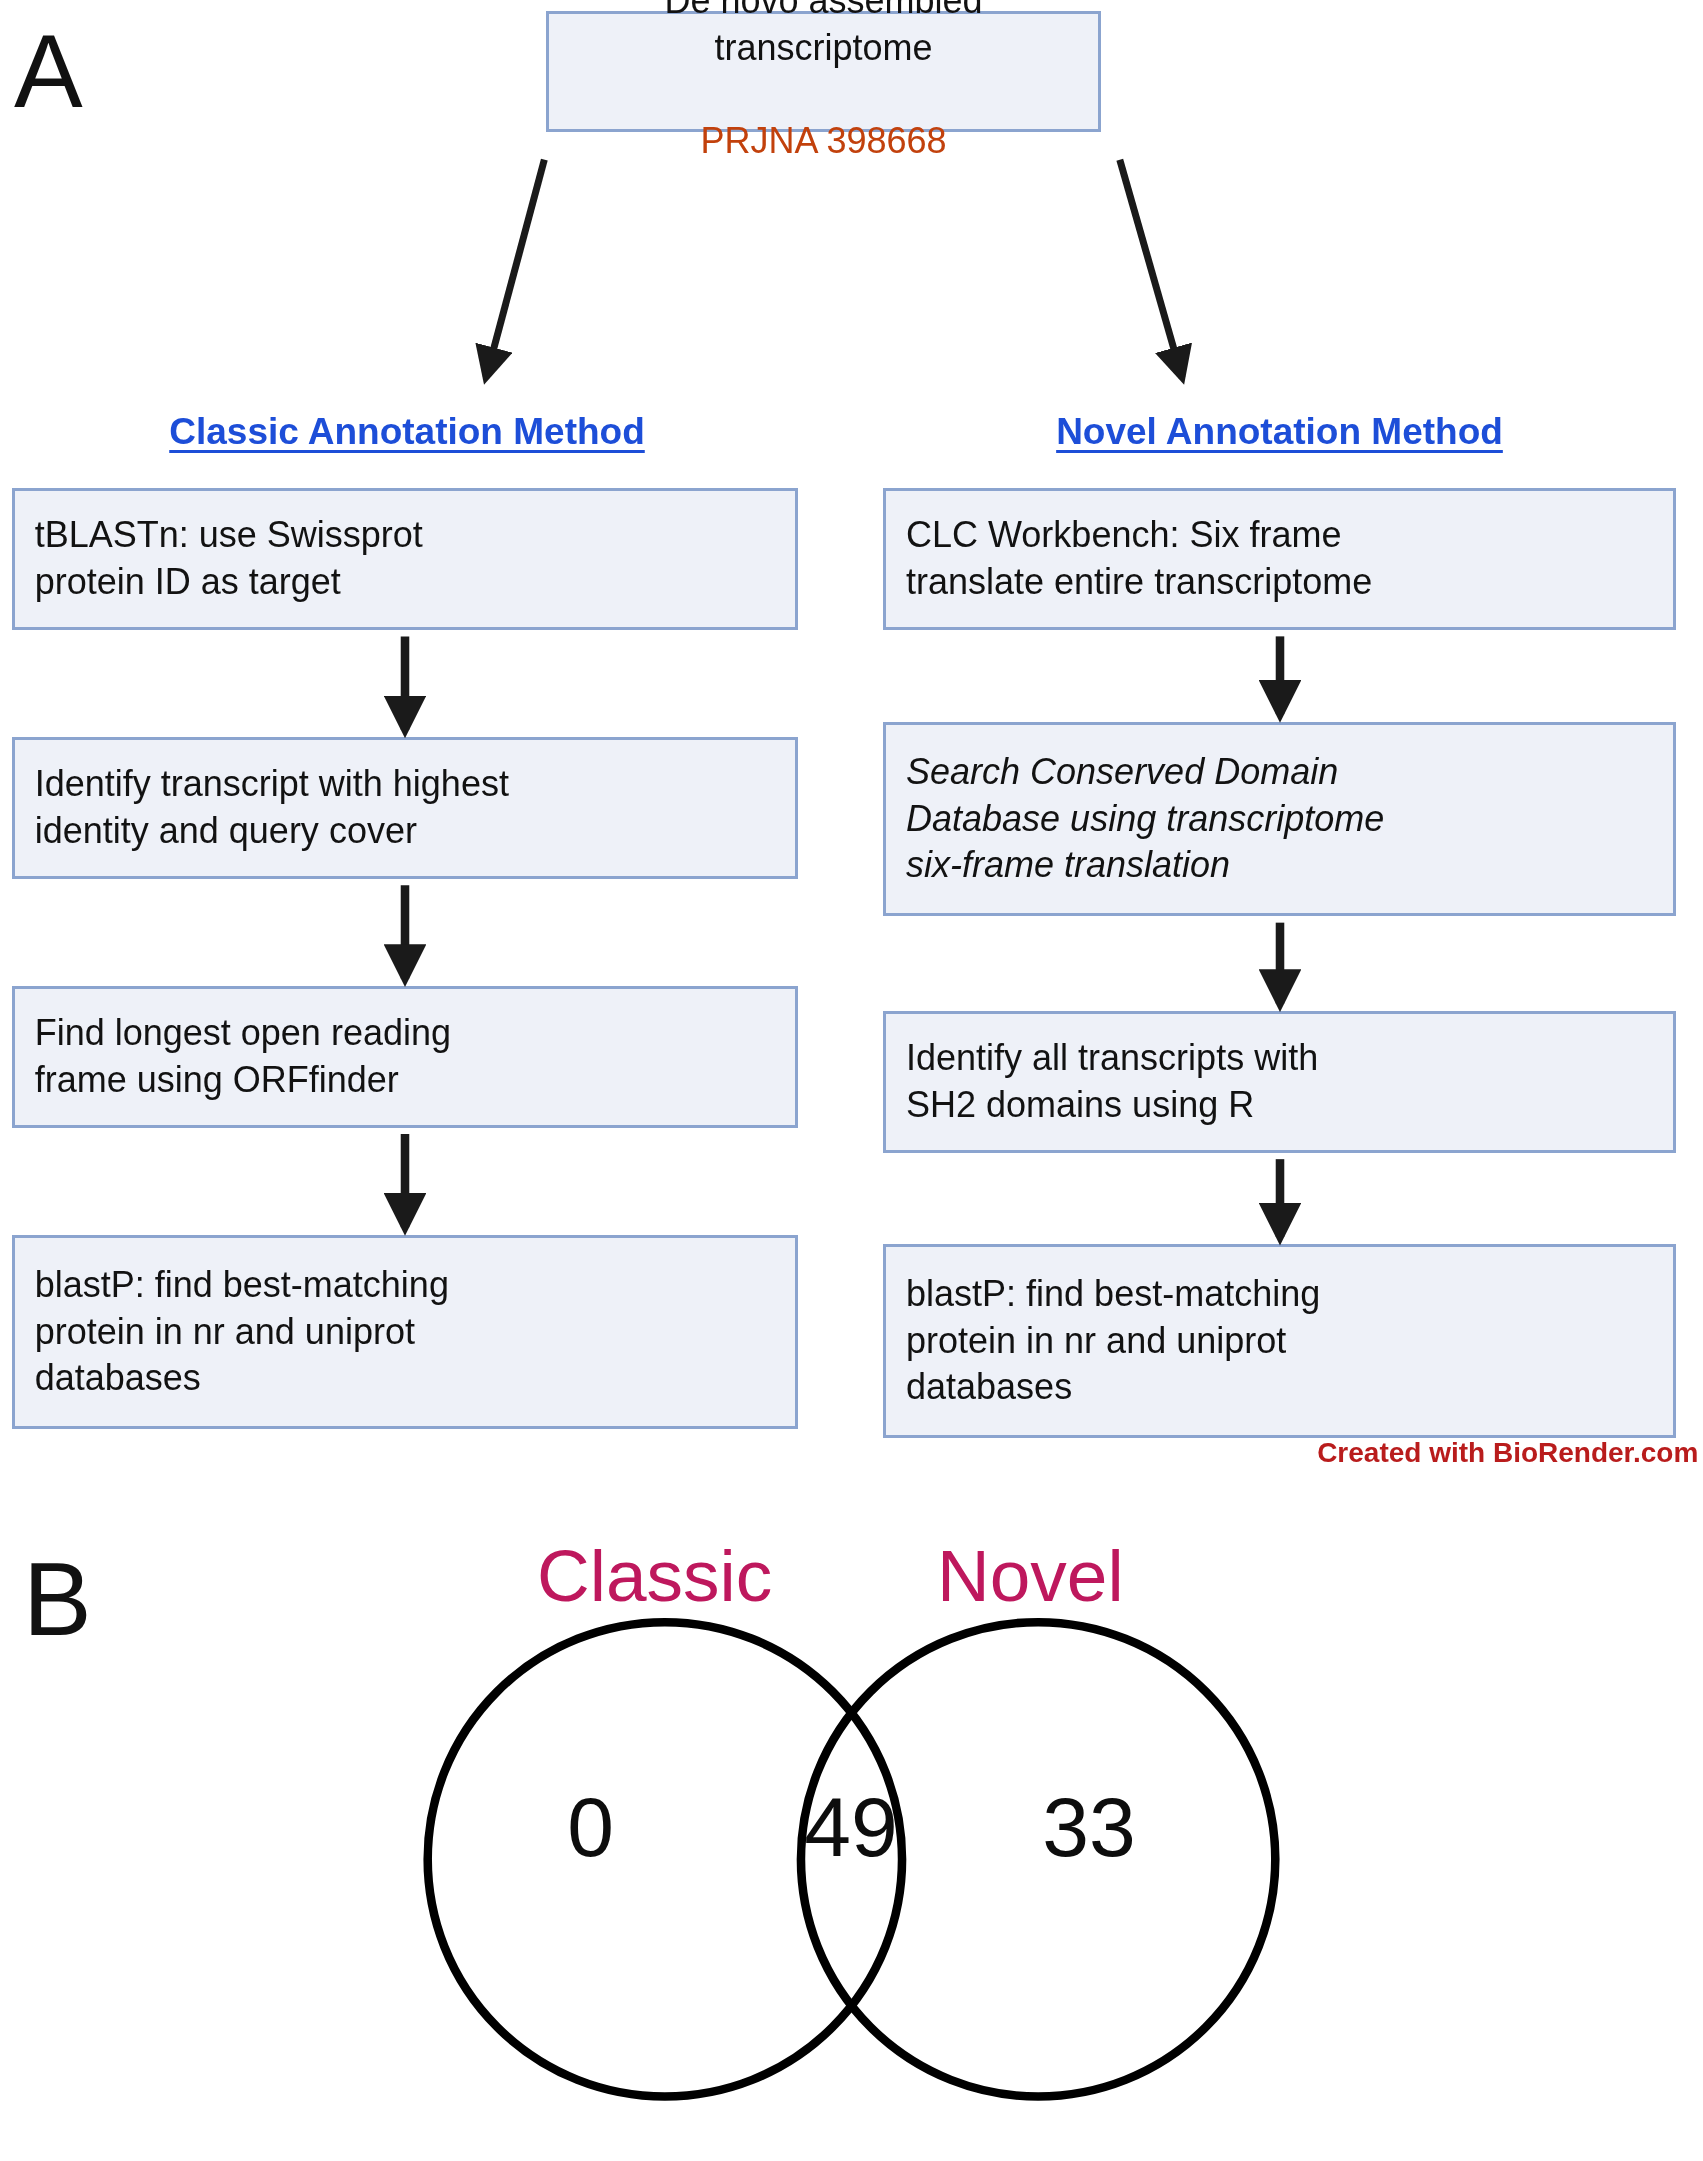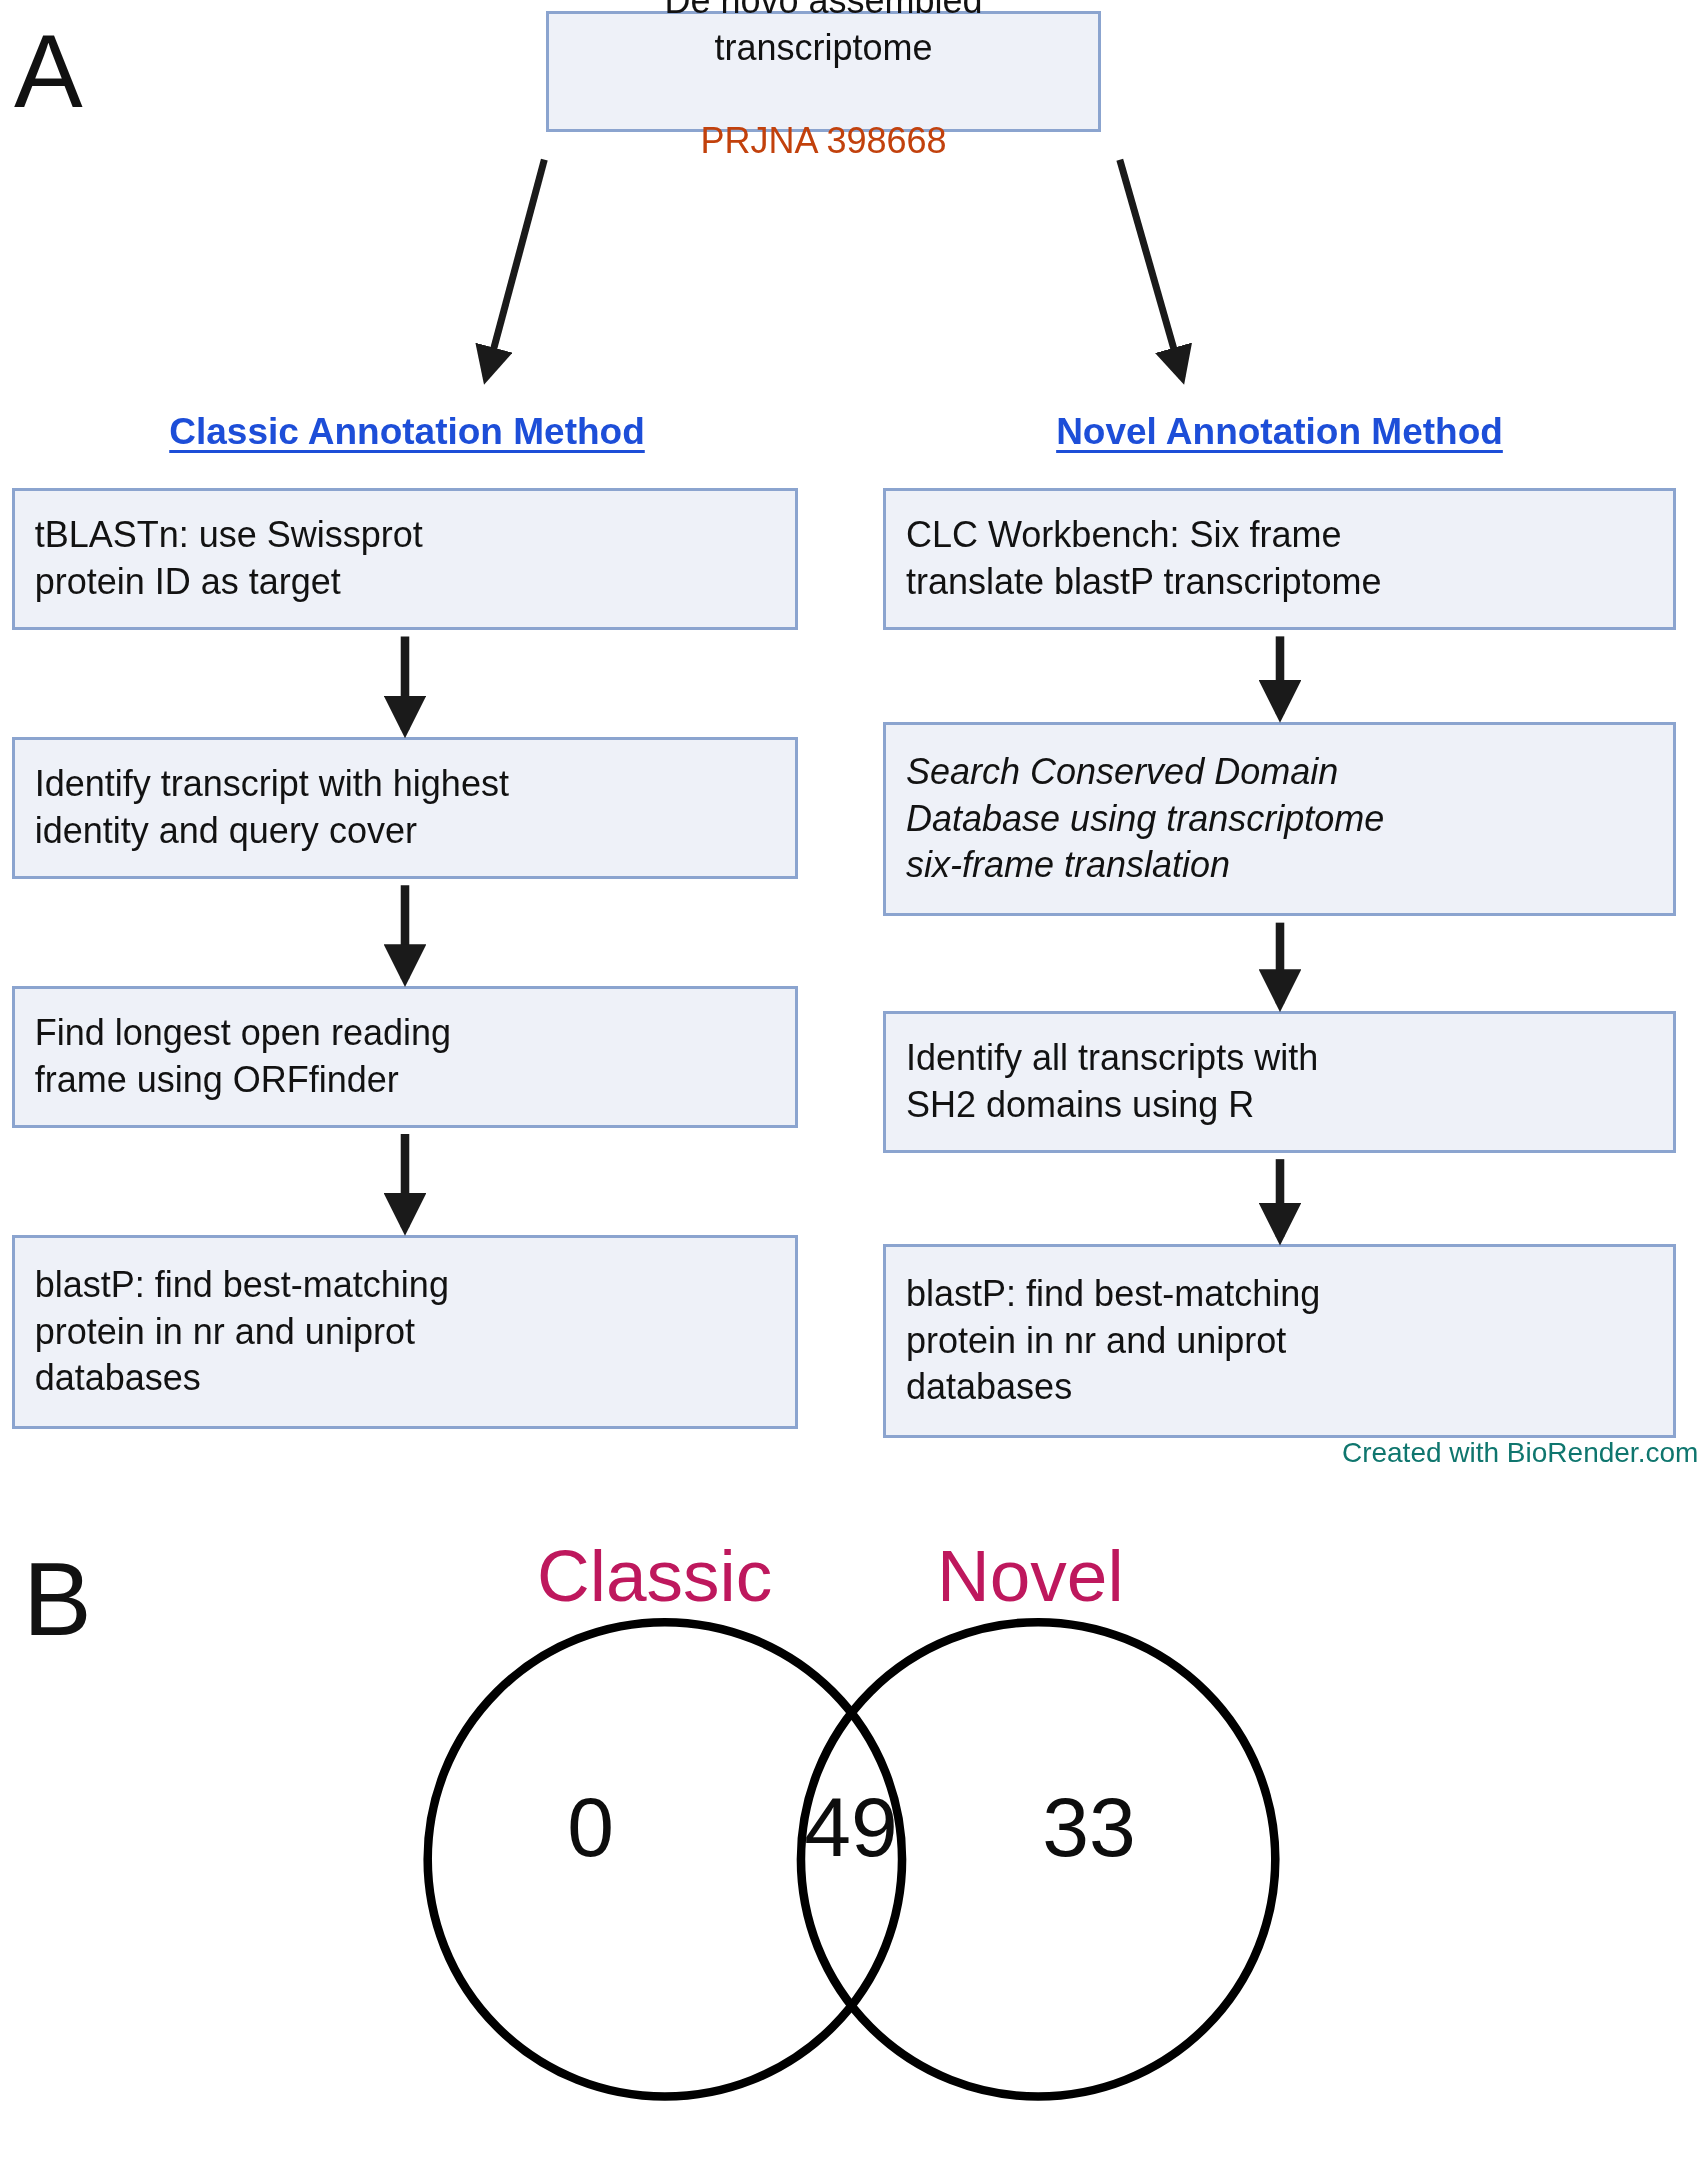--- a/index.html
+++ b/index.html
@@ -74,22 +74,23 @@
     position: absolute;
     overflow: visible;
   }
 
   
   #biorender-credit {
     position: absolute;
     right: 4.7px;
     top: 1437px;
     font-size: 28px;
-    color: #0f766e;
-    white-space: nowrap;
+    color: #b91c1c;
+    white-space: nowrap;
+    font-weight: bold;
   }
 
   
   #venn-wrap {
     position: absolute;
     left: 0;
     top: 1517px;
     width: 1703px;
     height: 645px;
   }
@@ -170,21 +171,21 @@
         <path d="M 0 0 L 10 5 L 0 10 z" fill="#1a1a1a"></path>
       </marker>
     </defs>
     <line x1="521" y1="818" x2="521" y2="938" stroke="#1a1a1a" stroke-width="11" marker-end="url(#ahL)"></line>
     <line x1="521" y1="1138" x2="521" y2="1258" stroke="#1a1a1a" stroke-width="11" marker-end="url(#ahL)"></line>
     <line x1="521" y1="1458" x2="521" y2="1578" stroke="#1a1a1a" stroke-width="11" marker-end="url(#ahL)"></line>
   </svg>
 
   <div class="flow-box" style="left:883px; top:488px; width:793px; height:142px;">
     <div class="box-text">CLC Workbench: Six frame
-translate blastP transcriptome</div>
+translate entire transcriptome</div>
   </div>
 
   <div class="flow-box" style="left:883px; top:722px; width:793px; height:194px;font-style:italic;">
     <div class="box-text">Search Conserved Domain
 Database using transcriptome
 six-frame translation</div>
   </div>
 
   <div class="flow-box" style="left:883px; top:1011px; width:793px; height:142px;">
     <div class="box-text">Identify all transcripts with

